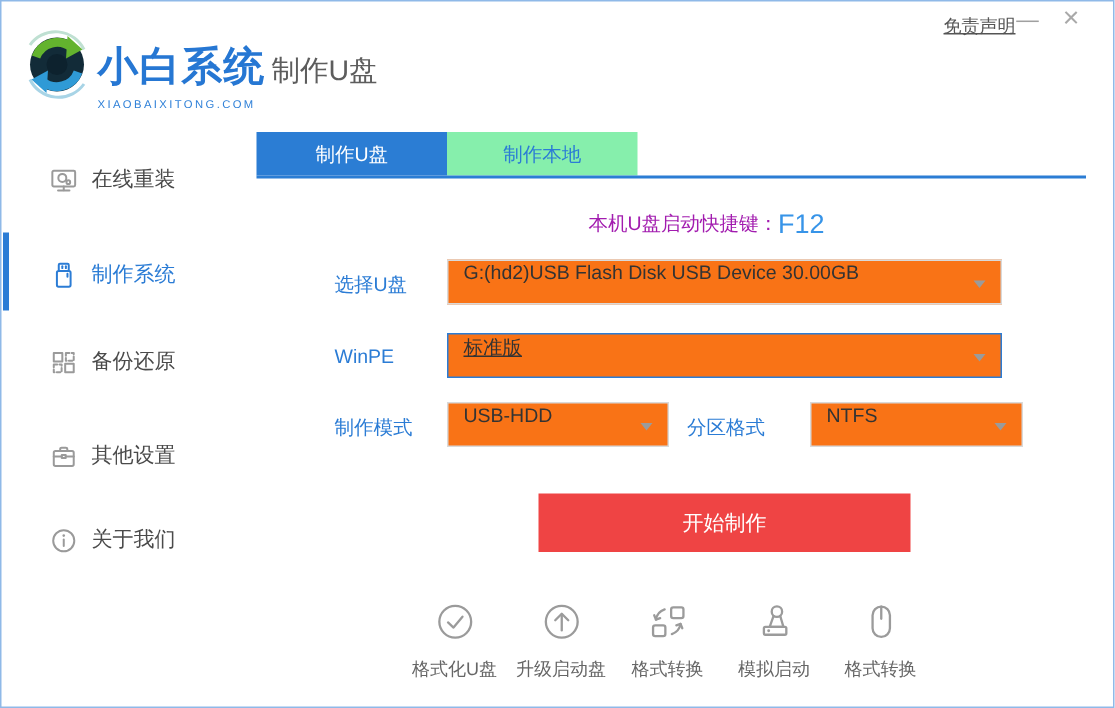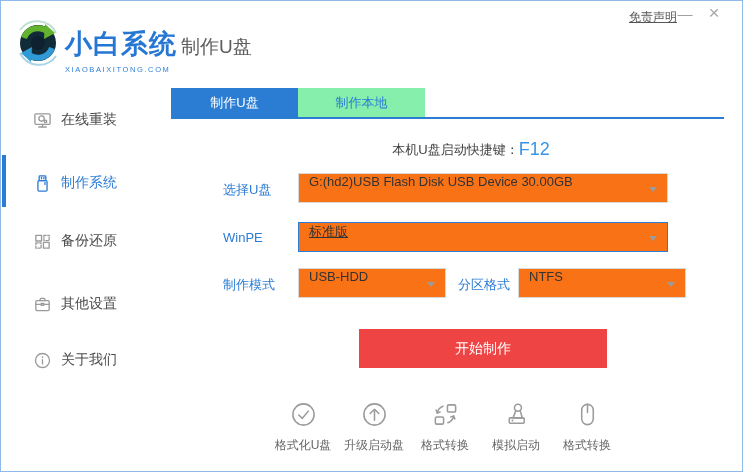--- a/index.html
+++ b/index.html
@@ -26,21 +26,21 @@
   .active-bar { position:absolute; left:1px; top:154px; width:4px; height:52px; background:#2b7cd5; }
 
   
   .tab { position:absolute; top:87px; height:29px; width:127px; font-size:13px; display:flex; align-items:center; justify-content:center; cursor:pointer; }
   .tab-active { left:170px; background:#2b7dd4; color:#fff; }
   .tab-inactive { left:297px; background:#86efac; color:#2b7cd5; }
   .tab-underline { position:absolute; left:170px; top:116px; width:553px; height:2px; background:#2b7dd4; }
 
   
   .hotkey { position:absolute; left:250px; top:138px; width:440px; text-align:center; }
-  .hotkey .t { font-size:13px; color:#404040; vertical-align:middle; }
+  .hotkey .t { font-size:13px; color:#a21caf; vertical-align:middle; }
   .hotkey .v { font-size:18px; color:#3794e8; vertical-align:middle; }
 
   
   .flabel { position:absolute; font-size:13px; color:#2b7cd5; }
   .select { position:absolute; height:30px; background:#f97316; border:1px solid #d9d9d9; font-size:13px; color:#333;
             display:flex; align-items:flex-start; padding-left:10px; cursor:pointer; }
   .select.focused { border:1px solid #2b7cd5;text-decoration:underline; }
   .caret { position:absolute; right:10px; top:13px; width:0; height:0; border-left:4.5px solid transparent; border-right:4.5px solid transparent; border-top:5.5px solid #9b9b9b; }
 
   .start-btn { position:absolute; left:358px; top:328px; width:248px; height:39px; background:#ef4444; color:#fff;
@@ -155,21 +155,21 @@
     <i class="caret"></i>
   </div>
 
   <div class="flabel" style="left:222px; top:275px;">制作模式</div>
   <div class="select" style="left:297px; top:267px; width:148px;">
     <span>USB-HDD</span>
     <i class="caret"></i>
   </div>
 
   <div class="flabel" style="left:457px; top:275px;">分区格式</div>
-  <div class="select" style="left:517px; top:267px; width:168px;">
+  <div class="select" style="left:539px; top:267px; width:142px;">
     <span>NTFS</span>
     <i class="caret"></i>
   </div>
 
   <button class="start-btn">开始制作</button>
 
   <div class="tools">
 
     <div class="tool">
       <svg viewBox="0 0 28 28">

